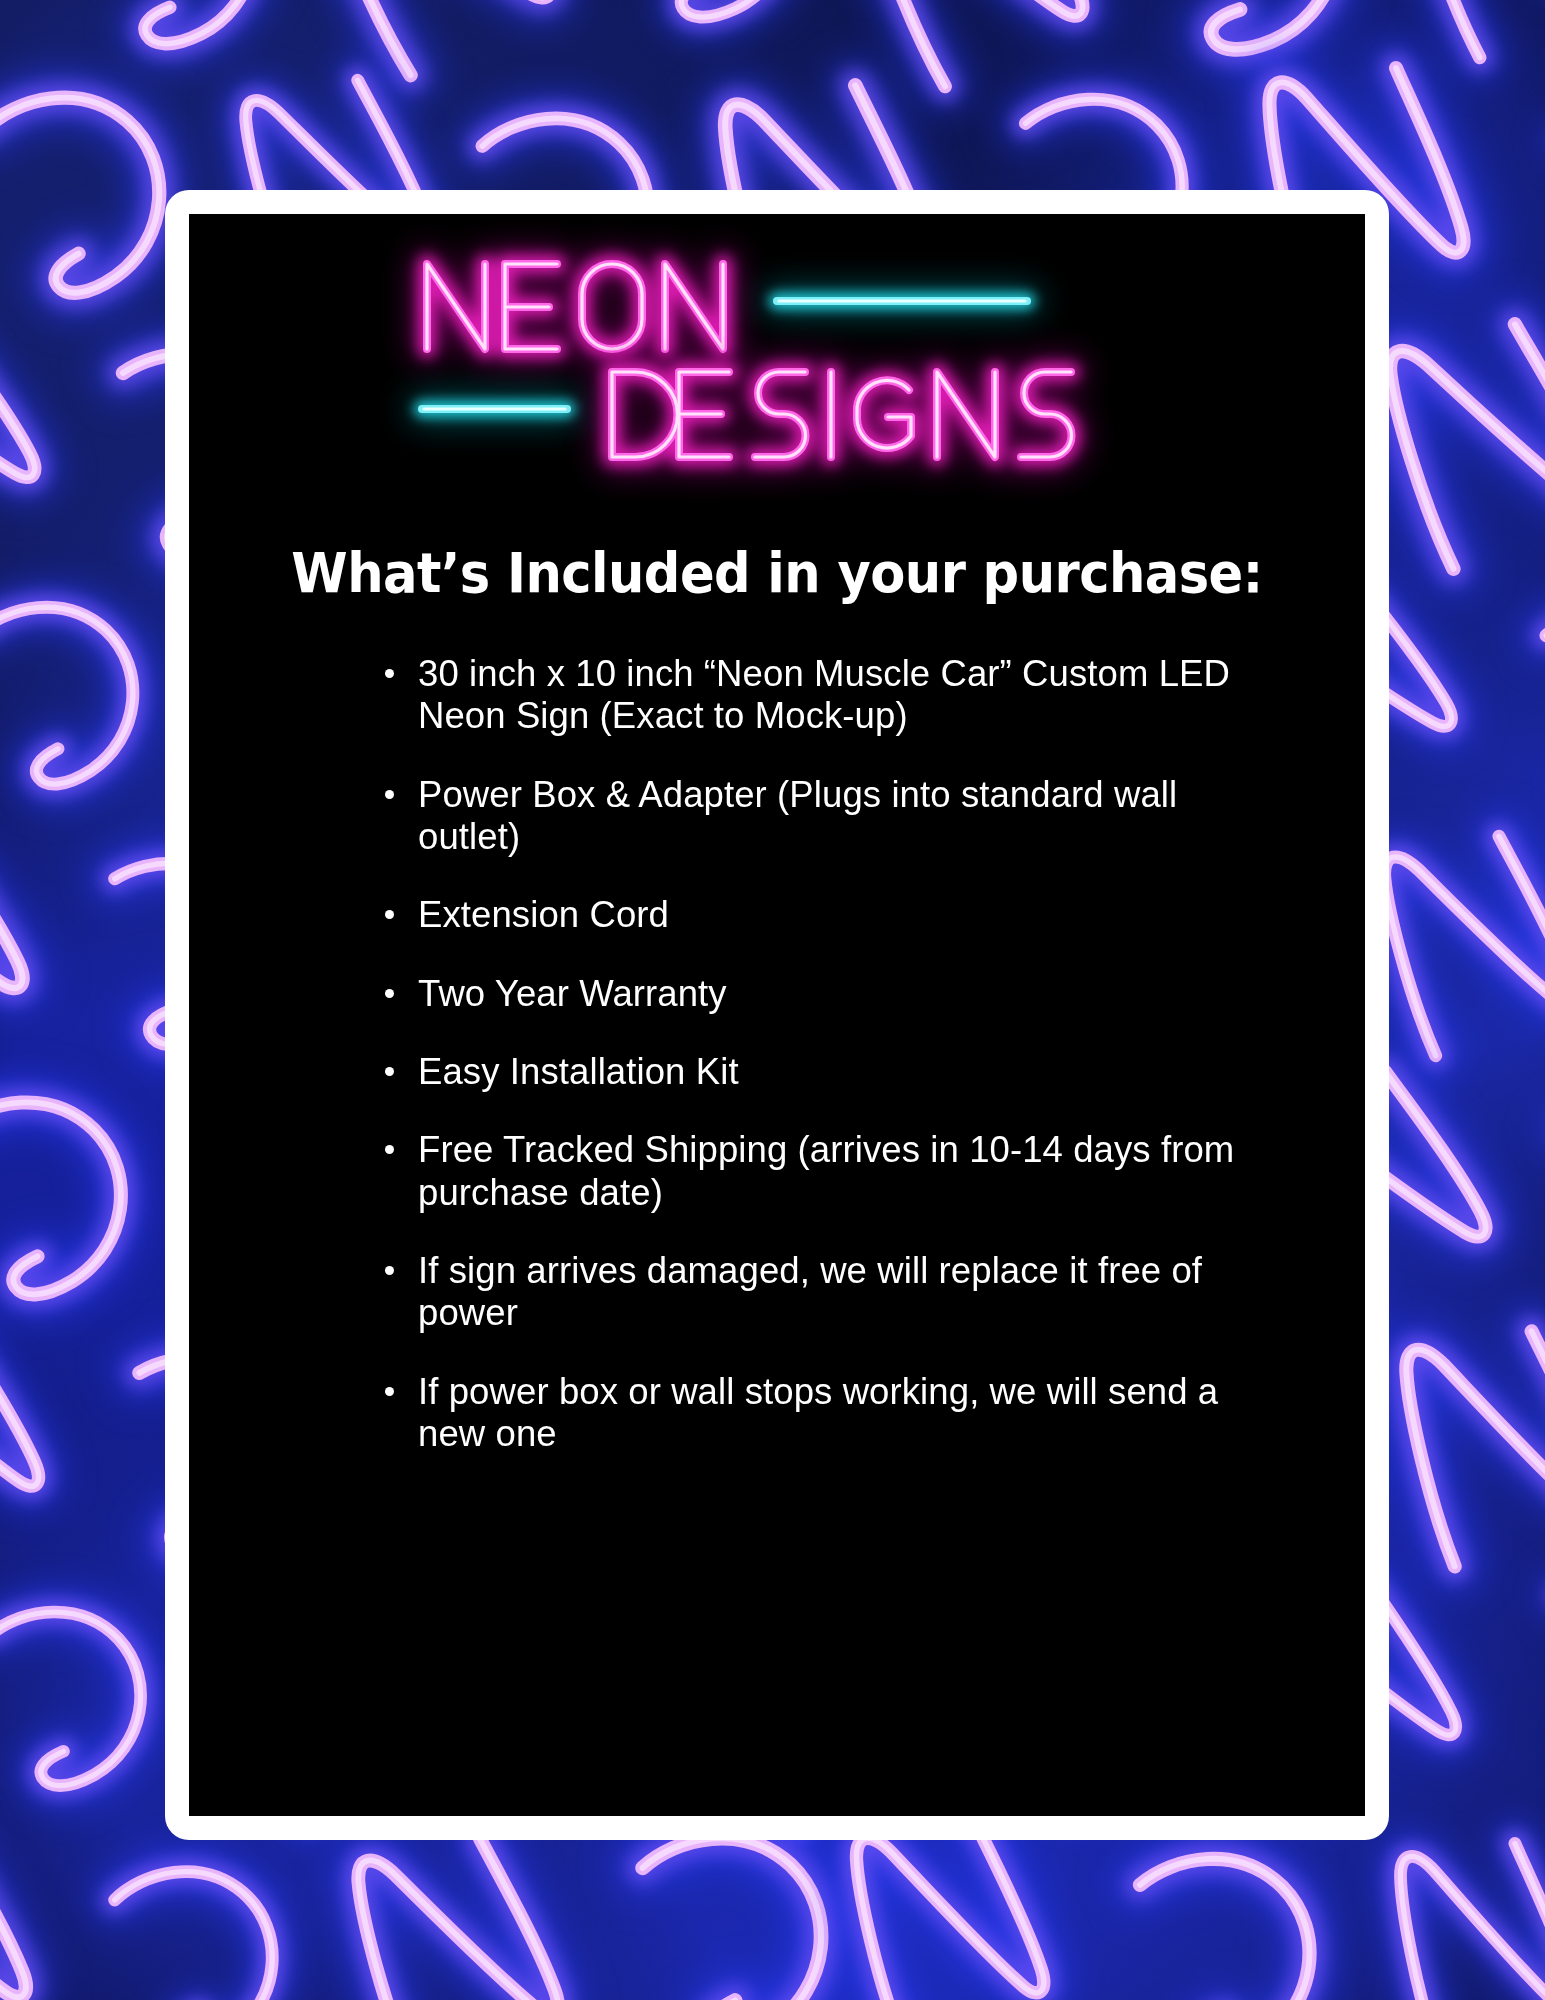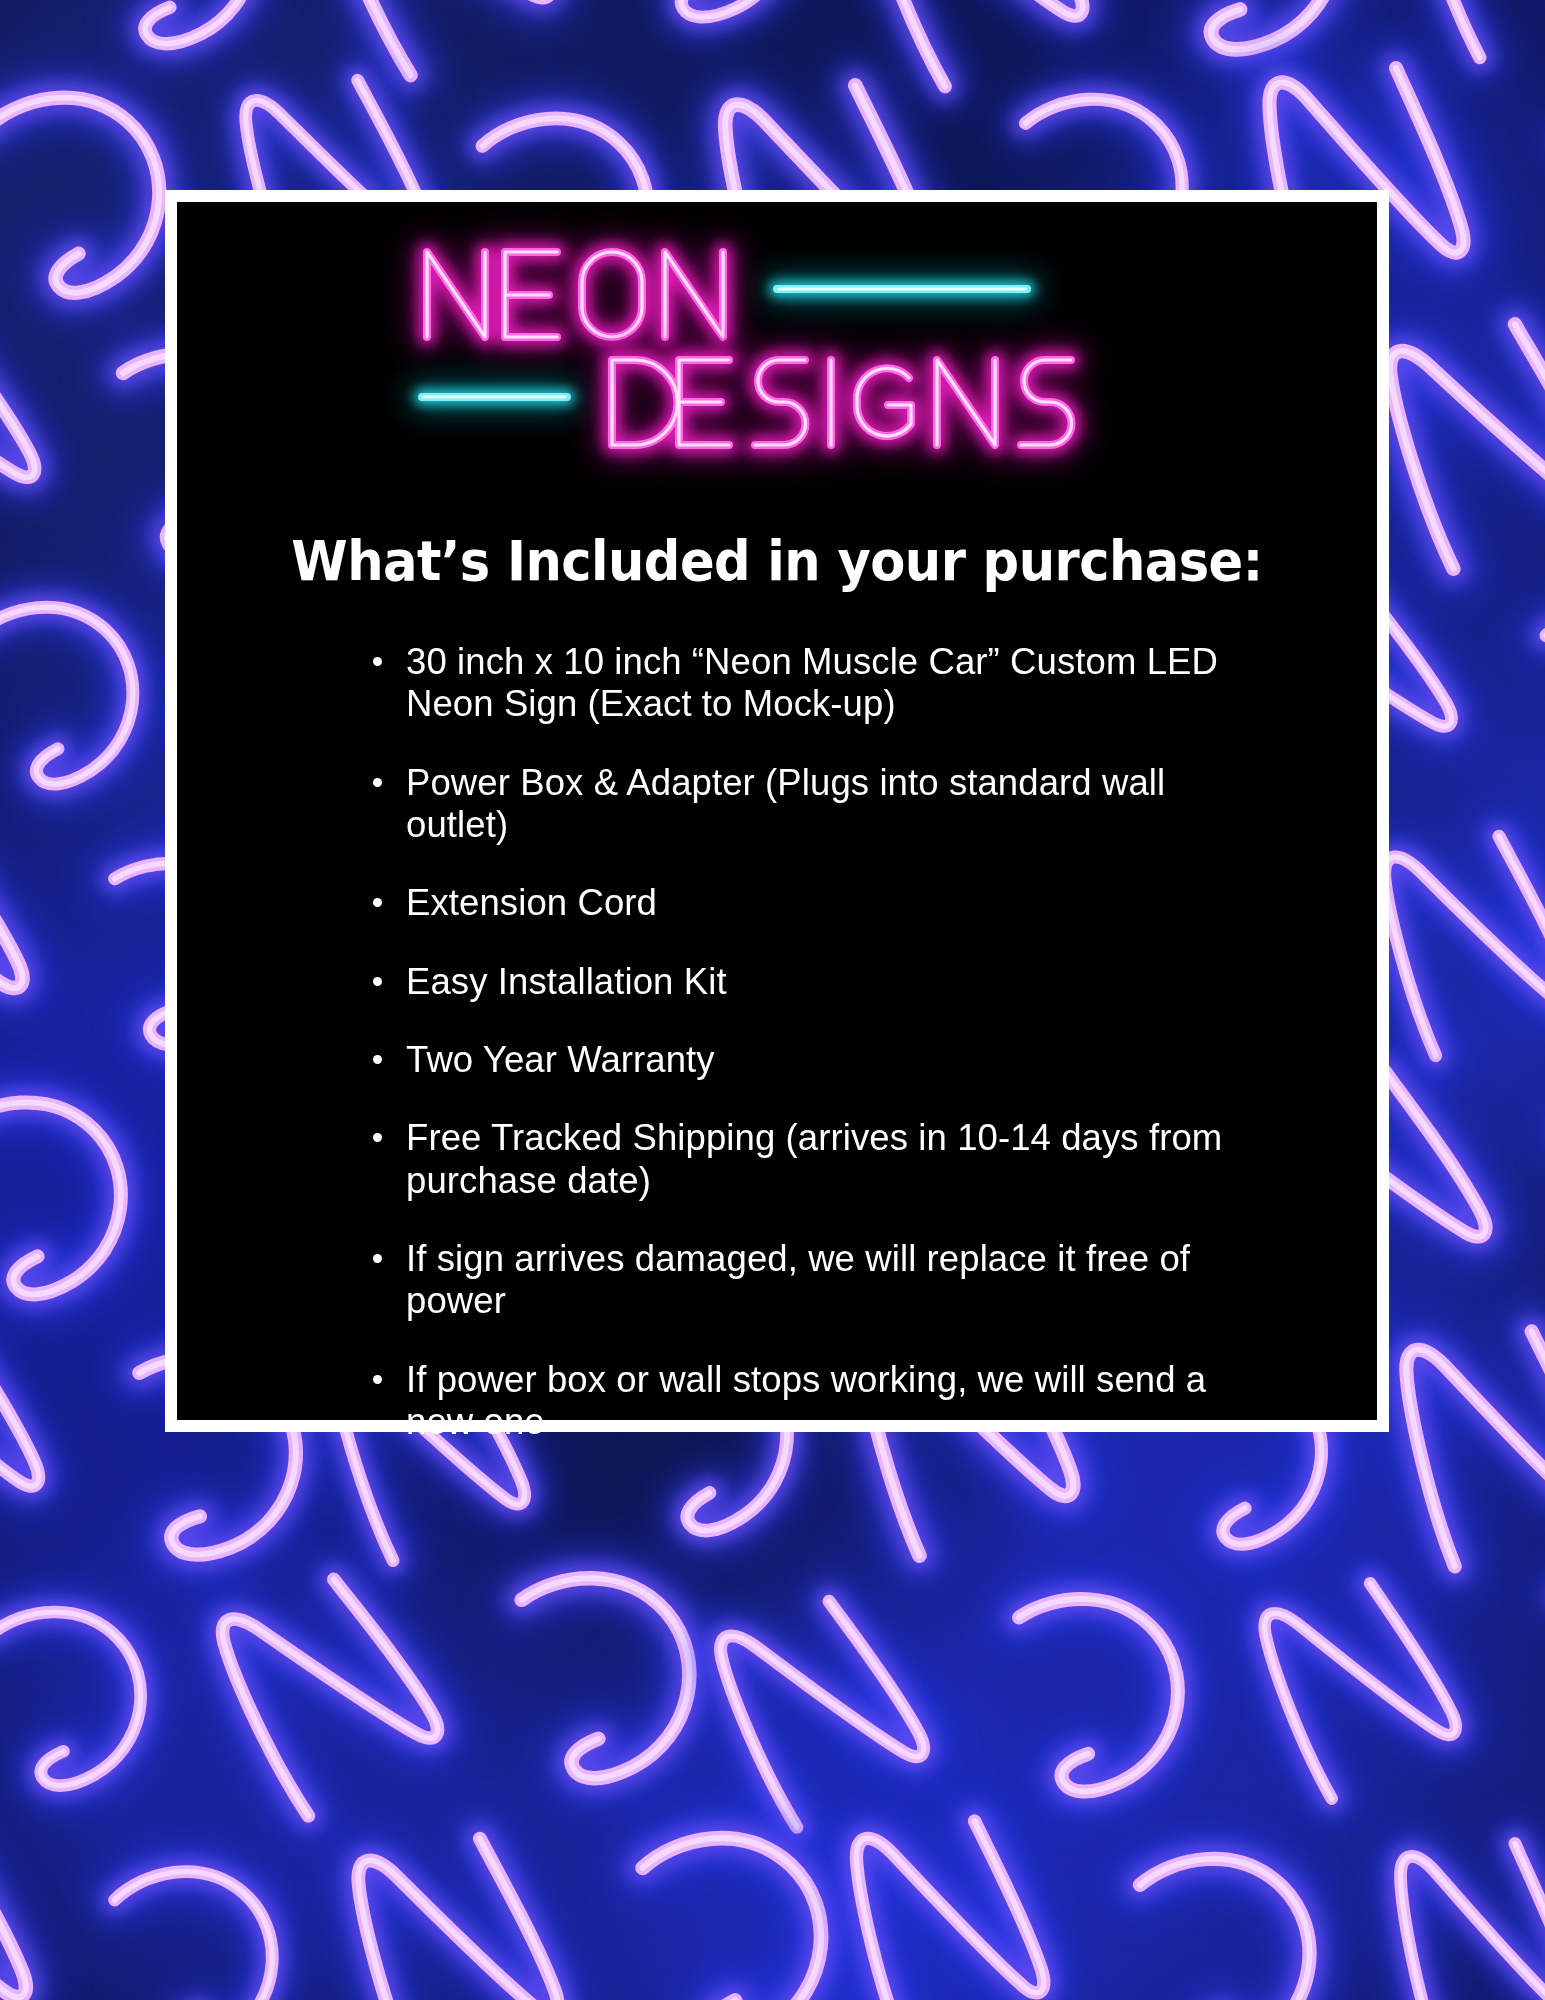--- a/index.html
+++ b/index.html
@@ -50,24 +50,25 @@
                   stroke-linejoin:round; opacity:.75; filter:blur(7px); }
   .nd-tube      { fill:none; stroke:#e8b4fb; stroke-width:12; stroke-linecap:round;
                   stroke-linejoin:round; }
   .nd-core      { fill:none; stroke:#f7ddff; stroke-width:5;  stroke-linecap:round;
                   stroke-linejoin:round; opacity:.9; }
 
   
   #card-frame{
     position:absolute;
     left:165px; top:190px;
-    width:1224px; height:1242px;
+    width:1224px; height:1650px;
     background:#ffffff;
     box-sizing:border-box;
-    padding:12px;
+    padding:24px;
+    border-radius:24px;
   }
   #card{
     width:100%;height:100%;
     background:#000000;
     box-sizing:border-box;
     position:relative;
   }
 
   
   #logo{
@@ -754,22 +755,22 @@
           </g>
         </svg>
       </div>
 
       <div id="heading">What’s Included in your purchase:</div>
 
       <ul id="list">
           <li>30 inch x 10 inch “Neon Muscle Car” Custom LED Neon Sign (Exact to Mock-up)</li>
           <li>Power Box &amp; Adapter (Plugs into standard wall outlet)</li>
           <li>Extension Cord</li>
+          <li>Two Year Warranty</li>
           <li>Easy Installation Kit</li>
-          <li>Two Year Warranty</li>
           <li>Free Tracked Shipping (arrives in 10-14 days from purchase date)</li>
           <li>If sign arrives damaged, we will replace it free of power</li>
           <li>If power box or wall stops working, we will send a new one</li>
         </ul>
 
     </div>
   </div>
 </div>
 
 </body></html>

